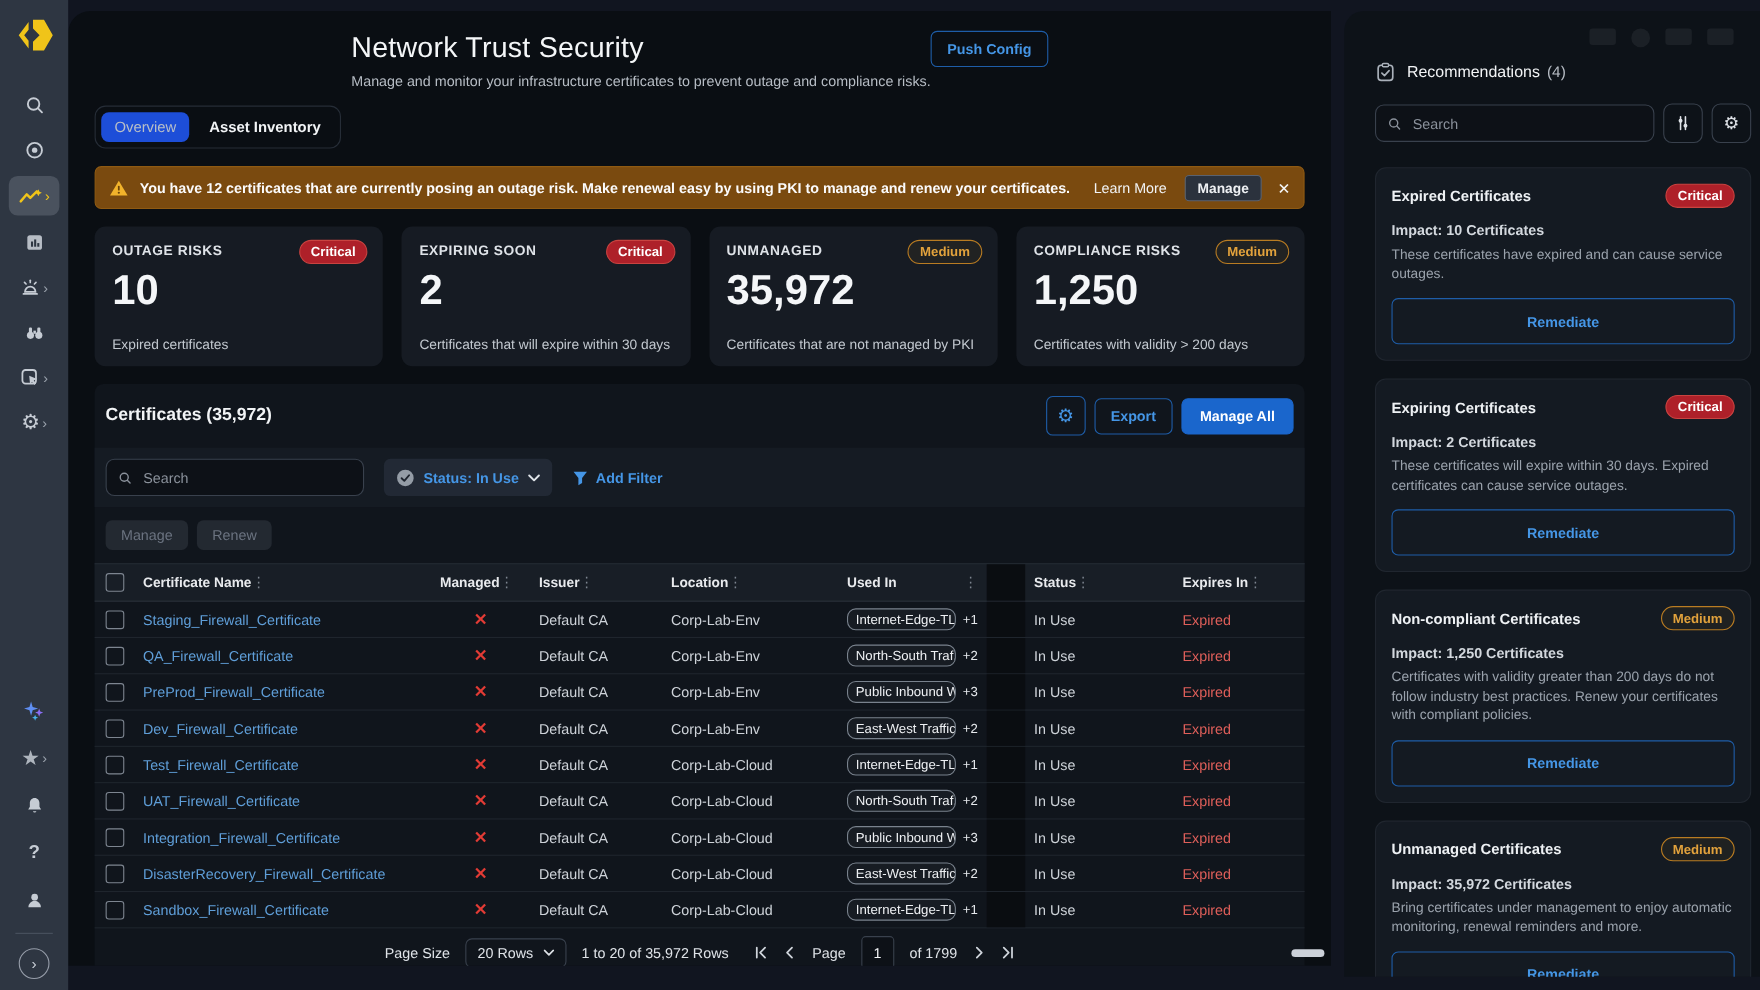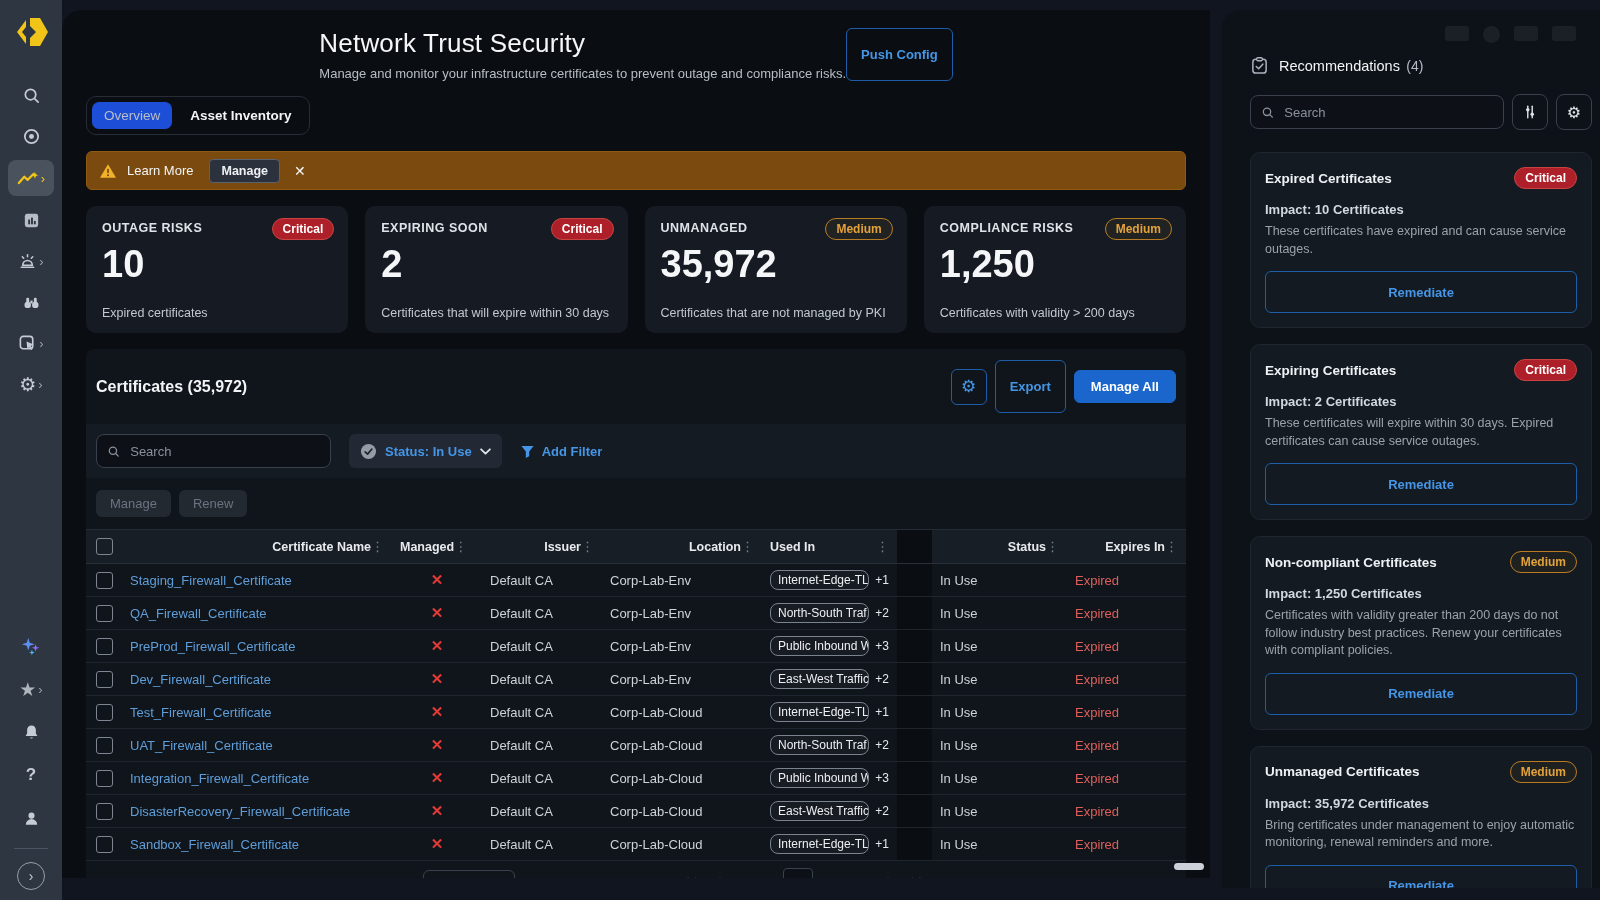--- a/index.html
+++ b/index.html
@@ -15,21 +15,21 @@
   .navitem.active .chev{color:#f0c419}
   .botcol{margin-top:auto;display:flex;flex-direction:column;align-items:center;gap:9px;width:100%}
   .divline{width:34px;height:1px;background:#4a5360;margin:4px 0}
   .expand-circle{width:26px;height:26px;border:1.5px solid #979eaa;border-radius:50%;color:#c6ccd4;display:flex;align-items:center;justify-content:center;font-size:14px}
   .qmark{font-size:17px;font-weight:700;color:#c6ccd4}
   
   .main{position:absolute;left:62px;top:10px;width:1148px;height:868px;background:#0a0e13;border-radius:20px 0 0 0;box-sizing:border-box;padding:18px 24px 0;overflow:hidden}
   .hdr-row{display:flex;justify-content:center;align-items:flex-start}
   .page-title{font-size:26px;font-weight:400;color:#f4f6f8;letter-spacing:.2px}
   .page-sub{margin-top:7px;font-size:13px;color:#b7bdc5}
-  .btn-outline{background:transparent;border:1px solid #1e5da8;border-radius:6px;color:#4596e6;font-size:13px;font-weight:700;padding:18px 14px;font-family:inherit;cursor:pointer}
+  .btn-outline{background:transparent;border:1px solid #1e5da8;border-radius:6px;color:#4596e6;font-size:13px;font-weight:700;padding:8px 14px;font-family:inherit;cursor:pointer}
   .tabs{display:inline-flex;align-items:center;gap:6px;border:1px solid #262d37;border-radius:10px;padding:5px;margin-top:15px}
   .tab{padding:6px 12px;font-size:13.5px;border-radius:7px;cursor:pointer}
   .tab.sel{background:#1d4ed8;color:#b9bfc7}
   .tab.unsel{color:#f2f4f6;font-weight:700}
   
   .banner{margin-top:16px;background:#7a4a0f;border:1px solid #8f5a12;border-radius:6px;height:37px;display:flex;align-items:center;padding:0 12px;gap:10px}
   .banner-text{font-size:13px;font-weight:600;color:#fbfbfc;flex:1}
   .banner-link{font-size:13px;color:#f2f4f6;cursor:pointer;margin-right:6px}
   .banner-btn{background:#2b323d;border:1px solid #5a6270;border-radius:4px;color:#eef0f3;font-size:12.5px;font-weight:600;padding:4px 11px;font-family:inherit;cursor:pointer}
   .banner-x{color:#f4f6f8;font-size:14px;margin-left:4px;cursor:pointer}
@@ -57,21 +57,21 @@
   .filter-chip{display:flex;align-items:center;gap:8px;background:#222935;border-radius:6px;height:34px;padding:0 11px;cursor:pointer}
   .filter-chip .lbl{color:#4596e6;font-size:13px;font-weight:600}
   .addfilter{display:flex;align-items:center;gap:7px;color:#4596e6;font-size:13px;font-weight:700;cursor:pointer}
   .cert-actions{display:flex;gap:8px;padding:12px 10px}
   .btn-disabled{background:#232931;border:none;border-radius:6px;color:#6b7380;font-size:13px;padding:6px 14px;font-family:inherit}
   
   .thead,.trow{display:flex;align-items:stretch}
   .thead{background:#181e26;border-top:1px solid #242b34;border-bottom:1px solid #2a3039;height:33px}
   .trow{height:32px;border-bottom:1px solid #1f252d}
   .cell{display:flex;align-items:center;padding:0 8px;box-sizing:border-box;font-size:13px;color:#ced3d9;overflow:hidden;white-space:nowrap}
-  .hcell{font-size:12.5px;font-weight:700;color:#e8eaed;justify-content:flex-end}
+  .hcell{font-size:12.5px;font-weight:700;color:#e8eaed;justify-content:flex-start}
   .kebab{color:#7d8590;font-size:13px;font-weight:400}
   .c-cb{width:36px;justify-content:center;padding:0}
   .c-name{width:270px}
   .c-managed{width:90px;justify-content:flex-start}
   .trow .c-managed{justify-content:center}
   .c-issuer{width:120px}
   .c-loc{width:160px}
   .c-used{width:135px;gap:6px}
   .gutter{width:35px;background:#0a0d11;padding:0;flex:none}
   .c-status{width:135px}
@@ -222,20 +222,21 @@
     <div class="tab sel">Overview</div>
     <div class="tab unsel">Asset Inventory</div>
   </div>
 
   <div class="banner">
     <svg viewBox="0 0 20 18" width="18" height="16">
         <path d="M10 1.5 L19 16.5 H1 Z" fill="#f2b32b"></path>
         <rect x="9.1" y="6.5" width="1.8" height="5" rx=".9" fill="#6b4309"></rect>
         <circle cx="10" cy="13.8" r="1.1" fill="#6b4309"></circle>
       </svg>
+    <div class="banner-text">You have 12 certificates that are currently posing an outage risk. Make renewal easy by using PKI to manage and renew your certificates.</div>
     <span class="banner-link">Learn More</span>
     <button class="banner-btn">Manage</button>
     <span class="banner-x">✕</span>
   </div>
 
   <div class="stat-grid">
 
       <div class="stat-card">
         <div class="stat-title">OUTAGE RISKS</div>
         <span class="badge" data-sev="Critical">Critical</span>

